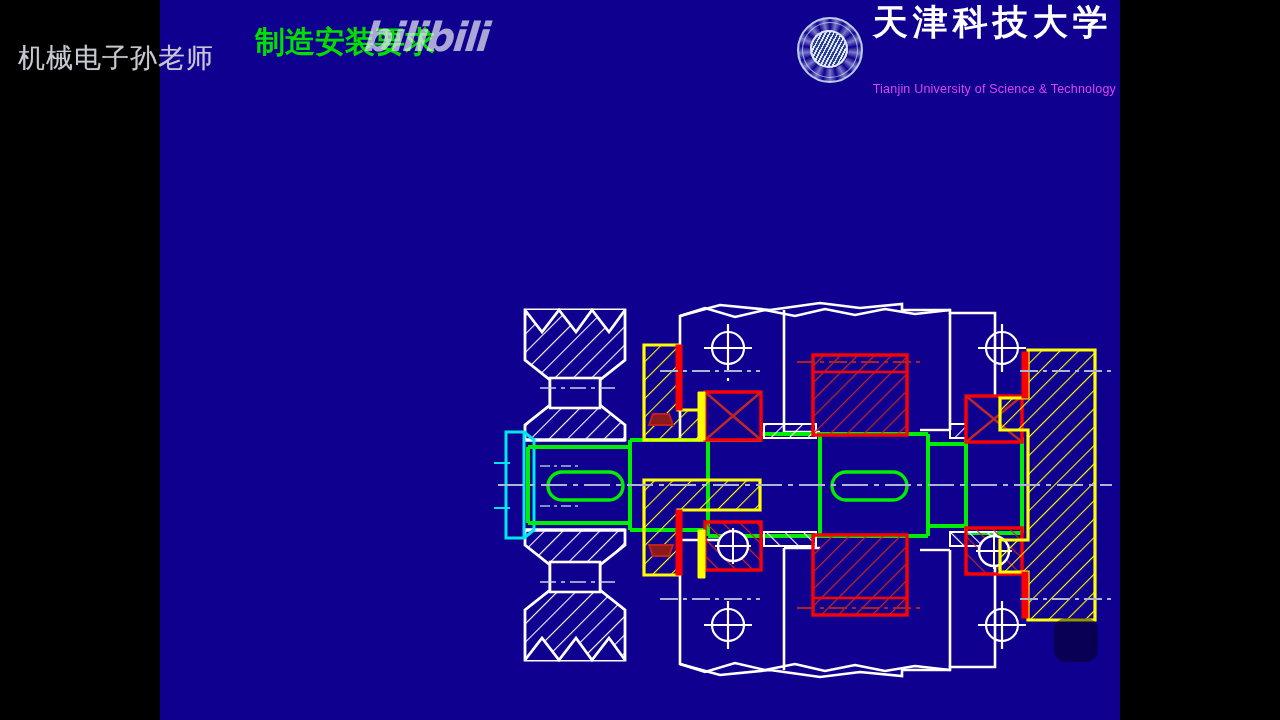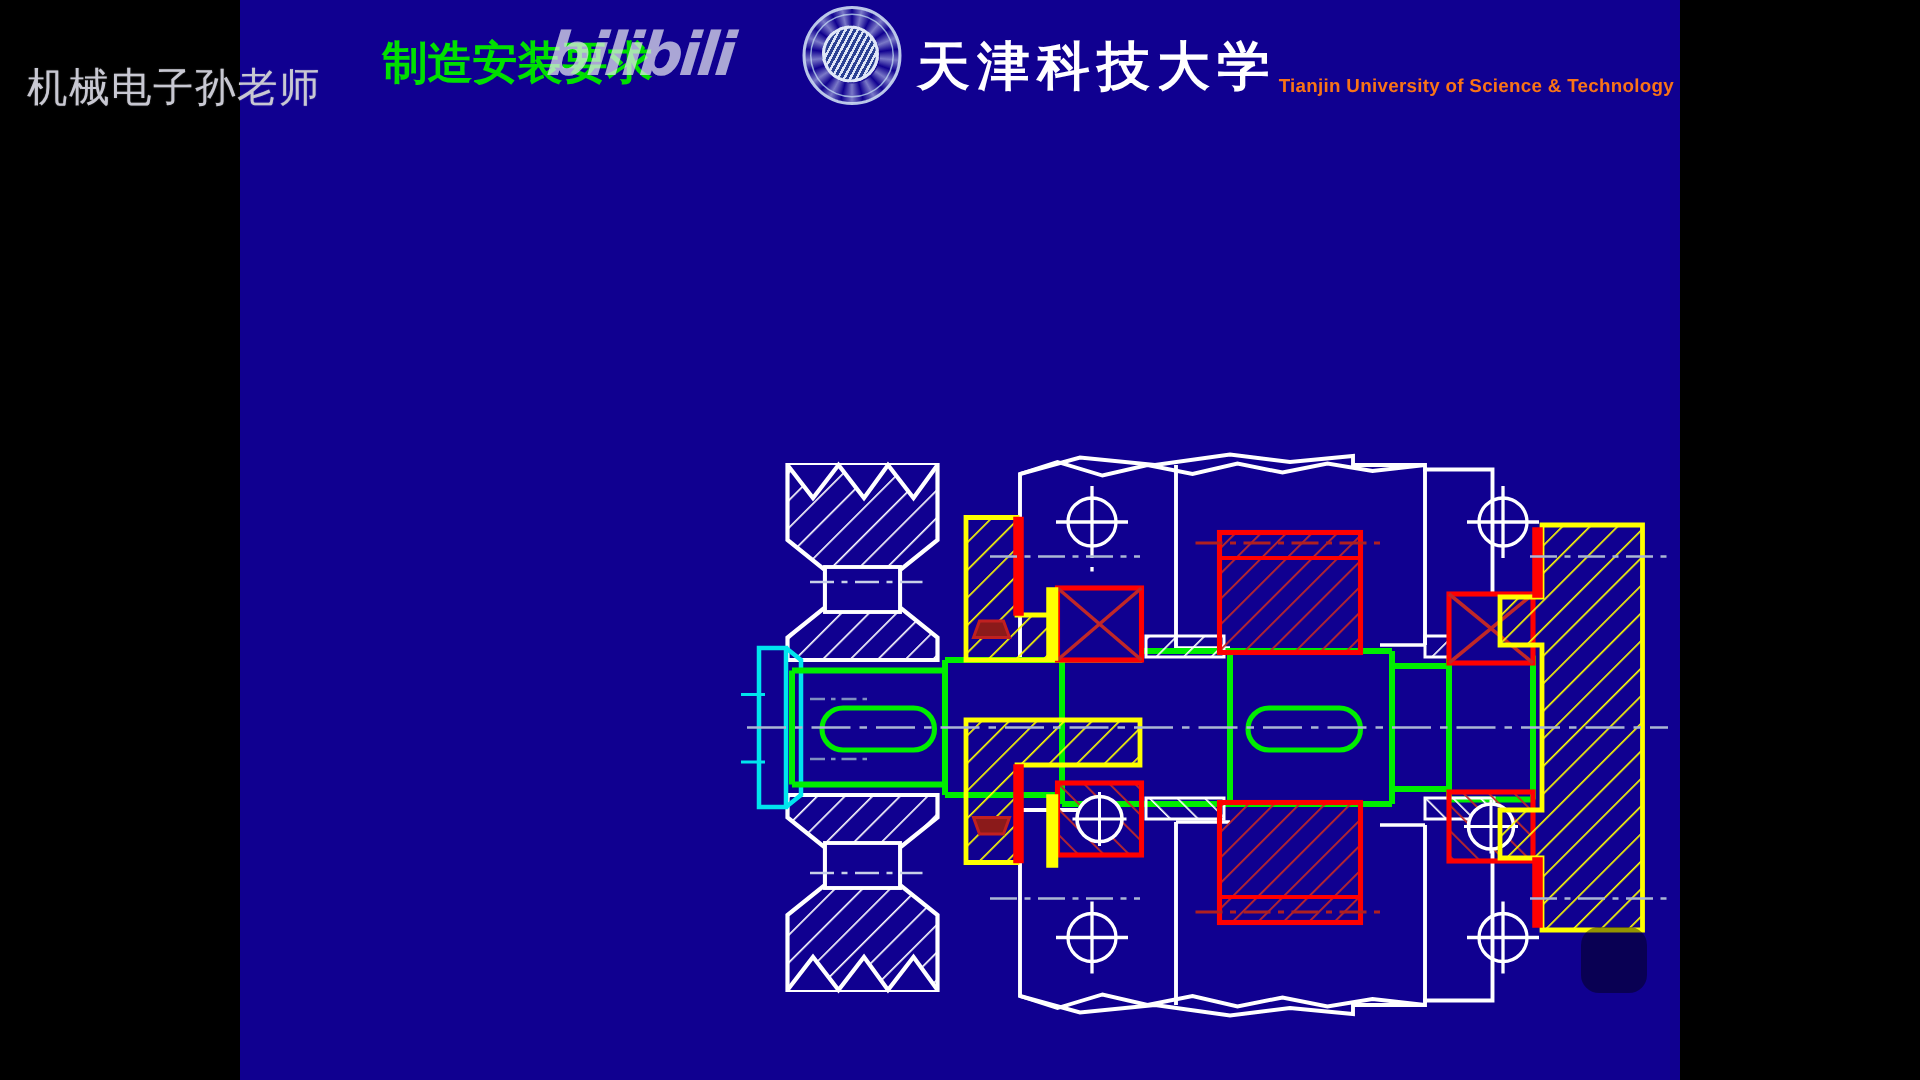--- a/index.html
+++ b/index.html
@@ -71,28 +71,28 @@
       rgba(210,220,245,.0) 194deg, rgba(210,220,245,.55) 208deg,
       rgba(210,220,245,.0) 222deg, rgba(210,220,245,.55) 236deg,
       rgba(210,220,245,.0) 250deg, rgba(210,220,245,.55) 264deg,
       rgba(210,220,245,.0) 278deg, rgba(210,220,245,.55) 292deg,
       rgba(210,220,245,.0) 306deg, rgba(210,220,245,.55) 320deg,
       rgba(210,220,245,.0) 334deg, rgba(210,220,245,.55) 348deg,
       rgba(210,220,245,.0) 360deg);
     -webkit-mask:radial-gradient(circle,transparent 0 18px,#000 19px 100%);
             mask:radial-gradient(circle,transparent 0 18px,#000 19px 100%);
   }
-  #uni-names{display:flex;flex-direction:row;align-items:flex-end;gap:1px;}
+  #uni-names{display:flex;flex-direction:column;align-items:flex-start;gap:1px;}
   #uni-cn{
     font-family:"DejaVu Serif",serif;
     font-size:35px;font-weight:bold;color:#ffffff;
     letter-spacing:5px;white-space:nowrap;line-height:1.05;
   }
   #uni-en{
-    font-size:12.5px;font-weight:bold;color:#f97316;
+    font-size:12.5px;font-weight:normal;color:#d946ef;
     letter-spacing:.2px;white-space:nowrap;margin-top:40px;
   }
 
   
   #drawing{position:absolute;left:0;top:0;width:960px;height:720px;}
 </style>
 </head>
 <body>
 
 <div id="stage">

